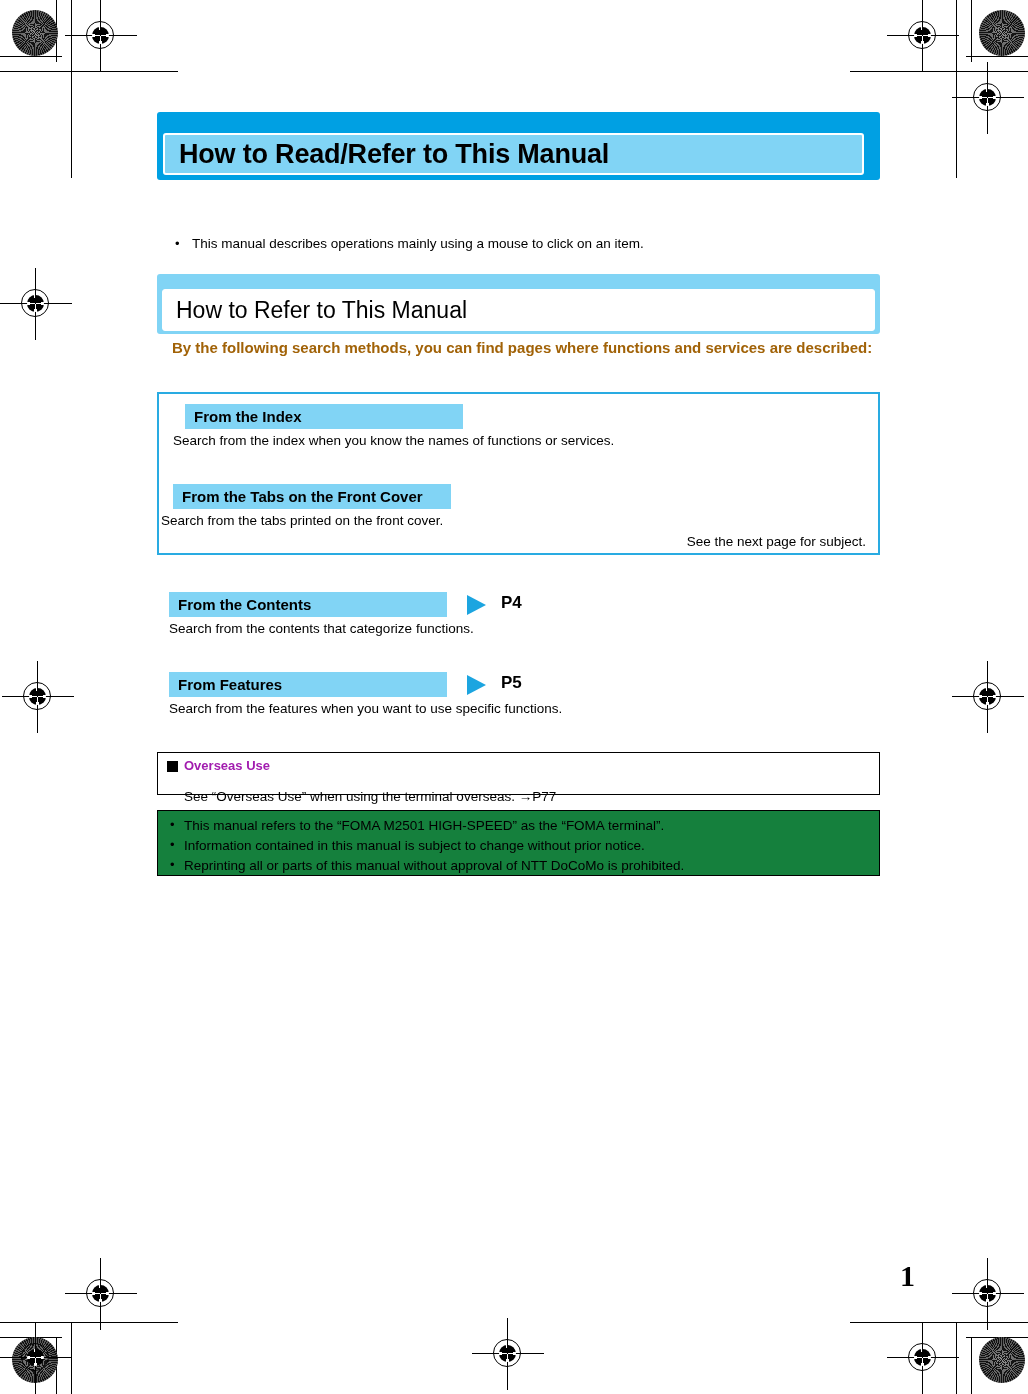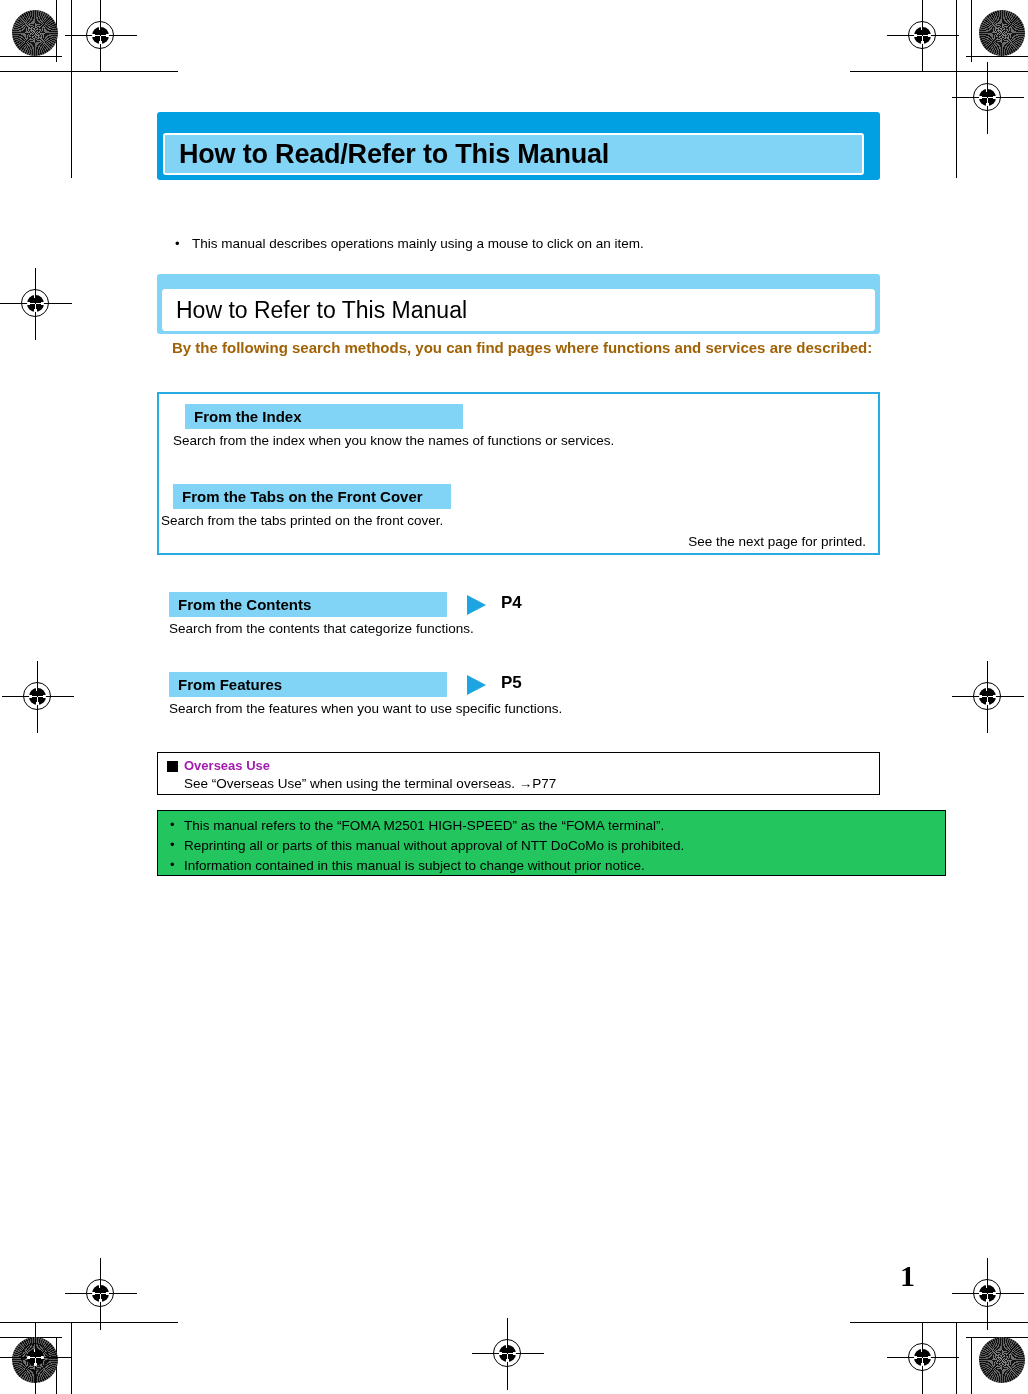--- a/index.html
+++ b/index.html
@@ -286,33 +286,33 @@
     width: 11px;
     height: 11px;
     background: #000;
     margin-right: 6px;
   }
   .overseas-desc {
     font-size: 13.5px;
     color: #000;
     padding-left: 17px;
     line-height: 1.35;
-    margin-top: 1px;
+    margin-top: 14px;
   }
 
   
   .notes-box {
     position: absolute;
     left: 157px;
     top: 810px;
-    width: 789px;
+    width: 723px;
     height: 66px;
     border: 1.5px solid #000;
     box-sizing: border-box;
-    background: #22c55e;
+    background: #15803d;
     padding: 5px 10px 0 10px;
   }
   .notes-box li {
     font-size: 13.5px;
     color: #000;
     line-height: 1.47;
     list-style: none;
     position: relative;
     padding-left: 16px;
   }
@@ -451,21 +451,21 @@
 
   <div class="section-lead">By the following search methods, you can find pages where functions and services are described:</div>
 
   <div class="method-box">
     <div class="method-label mb-item1">From the Index</div>
     <div class="method-desc mb-item1-desc">Search from the index when you know the names of functions or services.</div>
 
     <div class="method-label mb-item2">From the Tabs on the Front Cover</div>
     <div class="method-desc mb-item2-desc">Search from the tabs printed on the front cover.</div>
 
-    <div class="mb-note">See the next page for printed.</div>
+    <div class="mb-note">See the next page for subject.</div>
   </div>
 
   <div class="method-row row-contents">
     <div class="labelbar">From the Contents</div>
     <div class="arrow"></div>
     <div class="pref">P4</div>
     <div class="desc">Search from the contents that categorize functions.</div>
   </div>
 
   <div class="method-row row-features">
@@ -479,20 +479,20 @@
     <div class="overseas-title">
       <span class="sq-bullet"></span>
       <span>Overseas Use</span>
     </div>
     <div class="overseas-desc">See “Overseas Use” when using the terminal overseas. →P77</div>
   </div>
 
   <div class="notes-box">
     <ul>
       <li>This manual refers to the “FOMA M2501 HIGH-SPEED” as the “FOMA terminal”.</li>
+      <li>Information contained in this manual is subject to change without prior notice.</li>
       <li>Reprinting all or parts of this manual without approval of NTT DoCoMo is prohibited.</li>
-      <li>Information contained in this manual is subject to change without prior notice.</li>
     </ul>
   </div>
 
   <div class="page-number">1</div>
 
 </div>
 
 </body></html>

